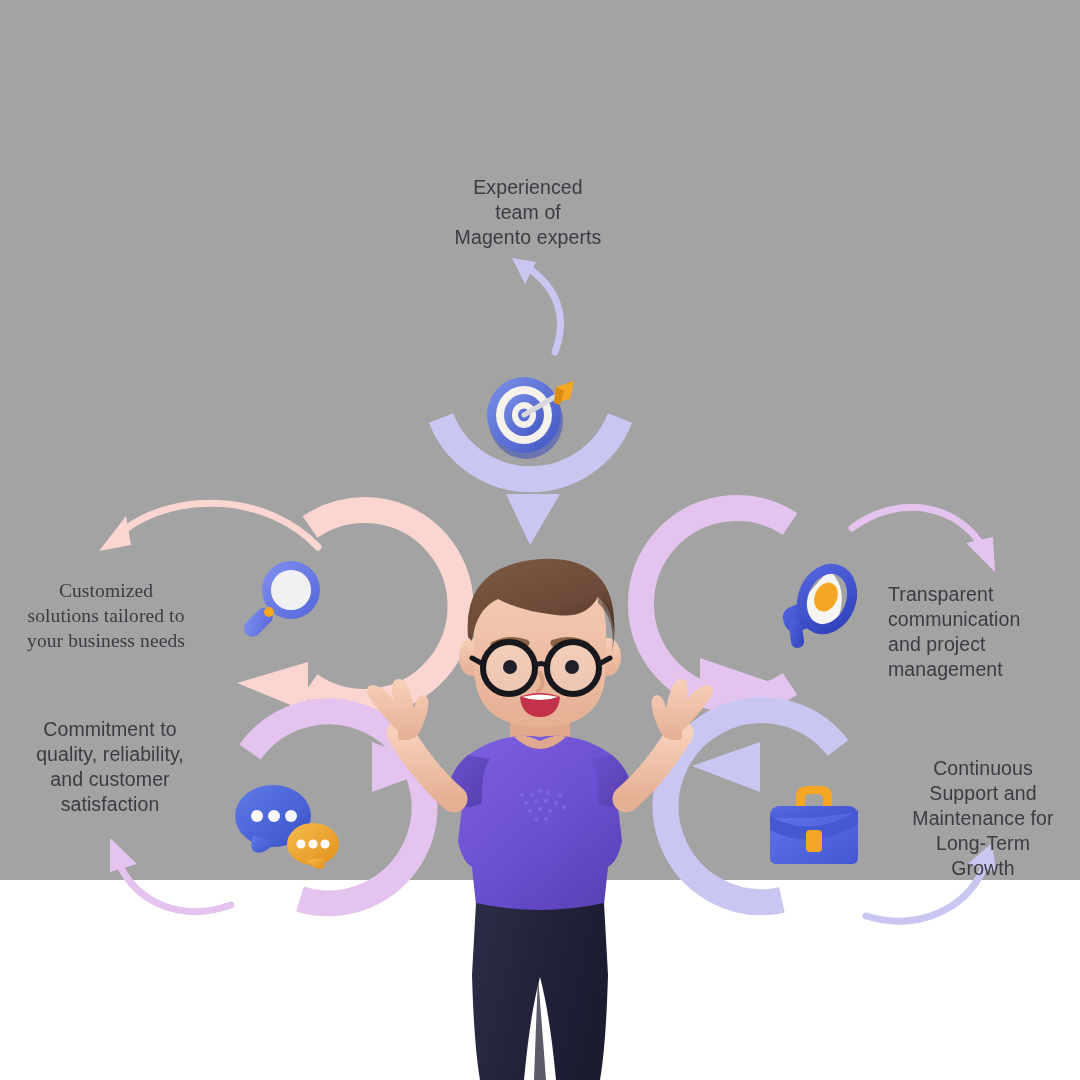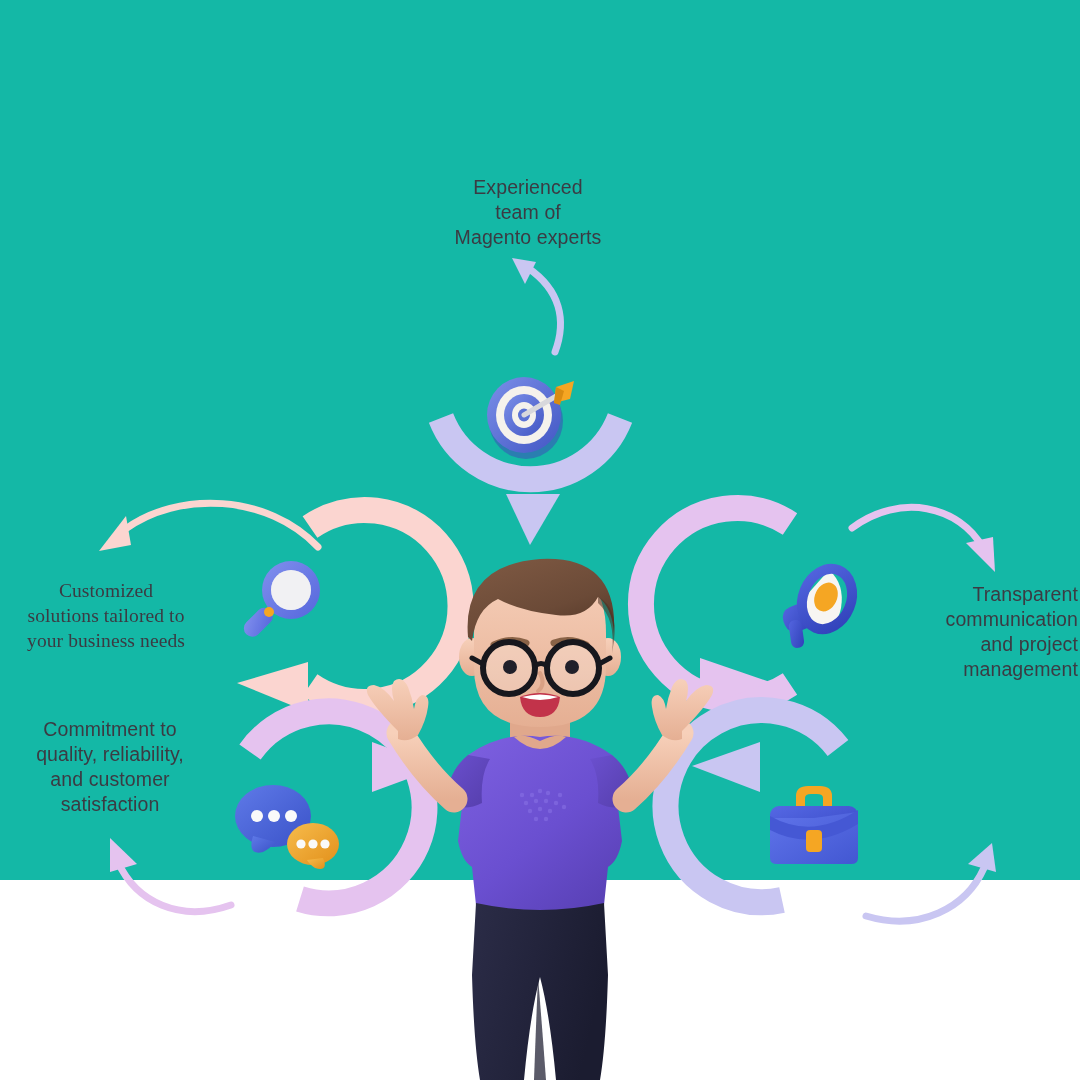--- a/index.html
+++ b/index.html
@@ -6,21 +6,21 @@
   * { margin:0; padding:0; box-sizing:border-box; }
   html, body {
     width:1080px; height:1080px;
     background:#ffffff;
     font-family:"Liberation Sans", sans-serif;
     overflow:hidden;
   }
   #stage {
     position:relative;
     width:1080px; height:880px;
-    background:#14b8a6;
+    background:#a3a3a3;
   }
   .layer-svg {
     position:absolute; left:0; top:0;
     width:1080px; height:1080px;
     pointer-events:none;
   }
   
   .label {
     position:absolute;
     color:#3b3b43;
@@ -29,21 +29,21 @@
     font-weight:400;
     letter-spacing:0.1px;
     white-space:pre-line;
   }
   .label.center { text-align:center; }
   .label.right  { text-align:center; }
 
   #label-top      { left:418px; top:175px;  width:220px; text-align:center; }
   #label-left-1   { left:6px;   top:578px;  width:200px; text-align:center;font-family:Liberation Serif, serif; }
   #label-left-2   { left:6px;   top:717px;  width:208px; text-align:center; }
-  #label-right-1  { left:888px; top:582px;  width:190px; text-align:right; }
+  #label-right-1  { left:888px; top:582px;  width:190px; text-align:left; }
   #label-right-2  { left:888px; top:756px;  width:190px; text-align:center; }
 
   
   .icon-wrap { position:absolute; }
   #icon-target    { left:478px; top:365px; width:110px; height:100px; }
   #icon-search    { left:233px; top:552px; width:100px; height:100px; }
   #icon-megaphone { left:757px; top:550px; width:104px; height:104px; }
   #icon-chat      { left:229px; top:778px; width:114px; height:96px; }
   #icon-briefcase { left:758px; top:778px; width:110px; height:96px; }
 
@@ -319,14 +319,19 @@
   <div class="label center" id="label-left-2">Commitment to
 quality, reliability,
 and customer
 satisfaction</div>
 
   <div class="label right" id="label-right-1">Transparent
 communication
 and project
 management</div>
 
+  <div class="label right" id="label-right-2">Continuous
+Support and
+Maintenance for
+Long-Term
+Growth</div>
 
 </div>
 
 </body></html>

